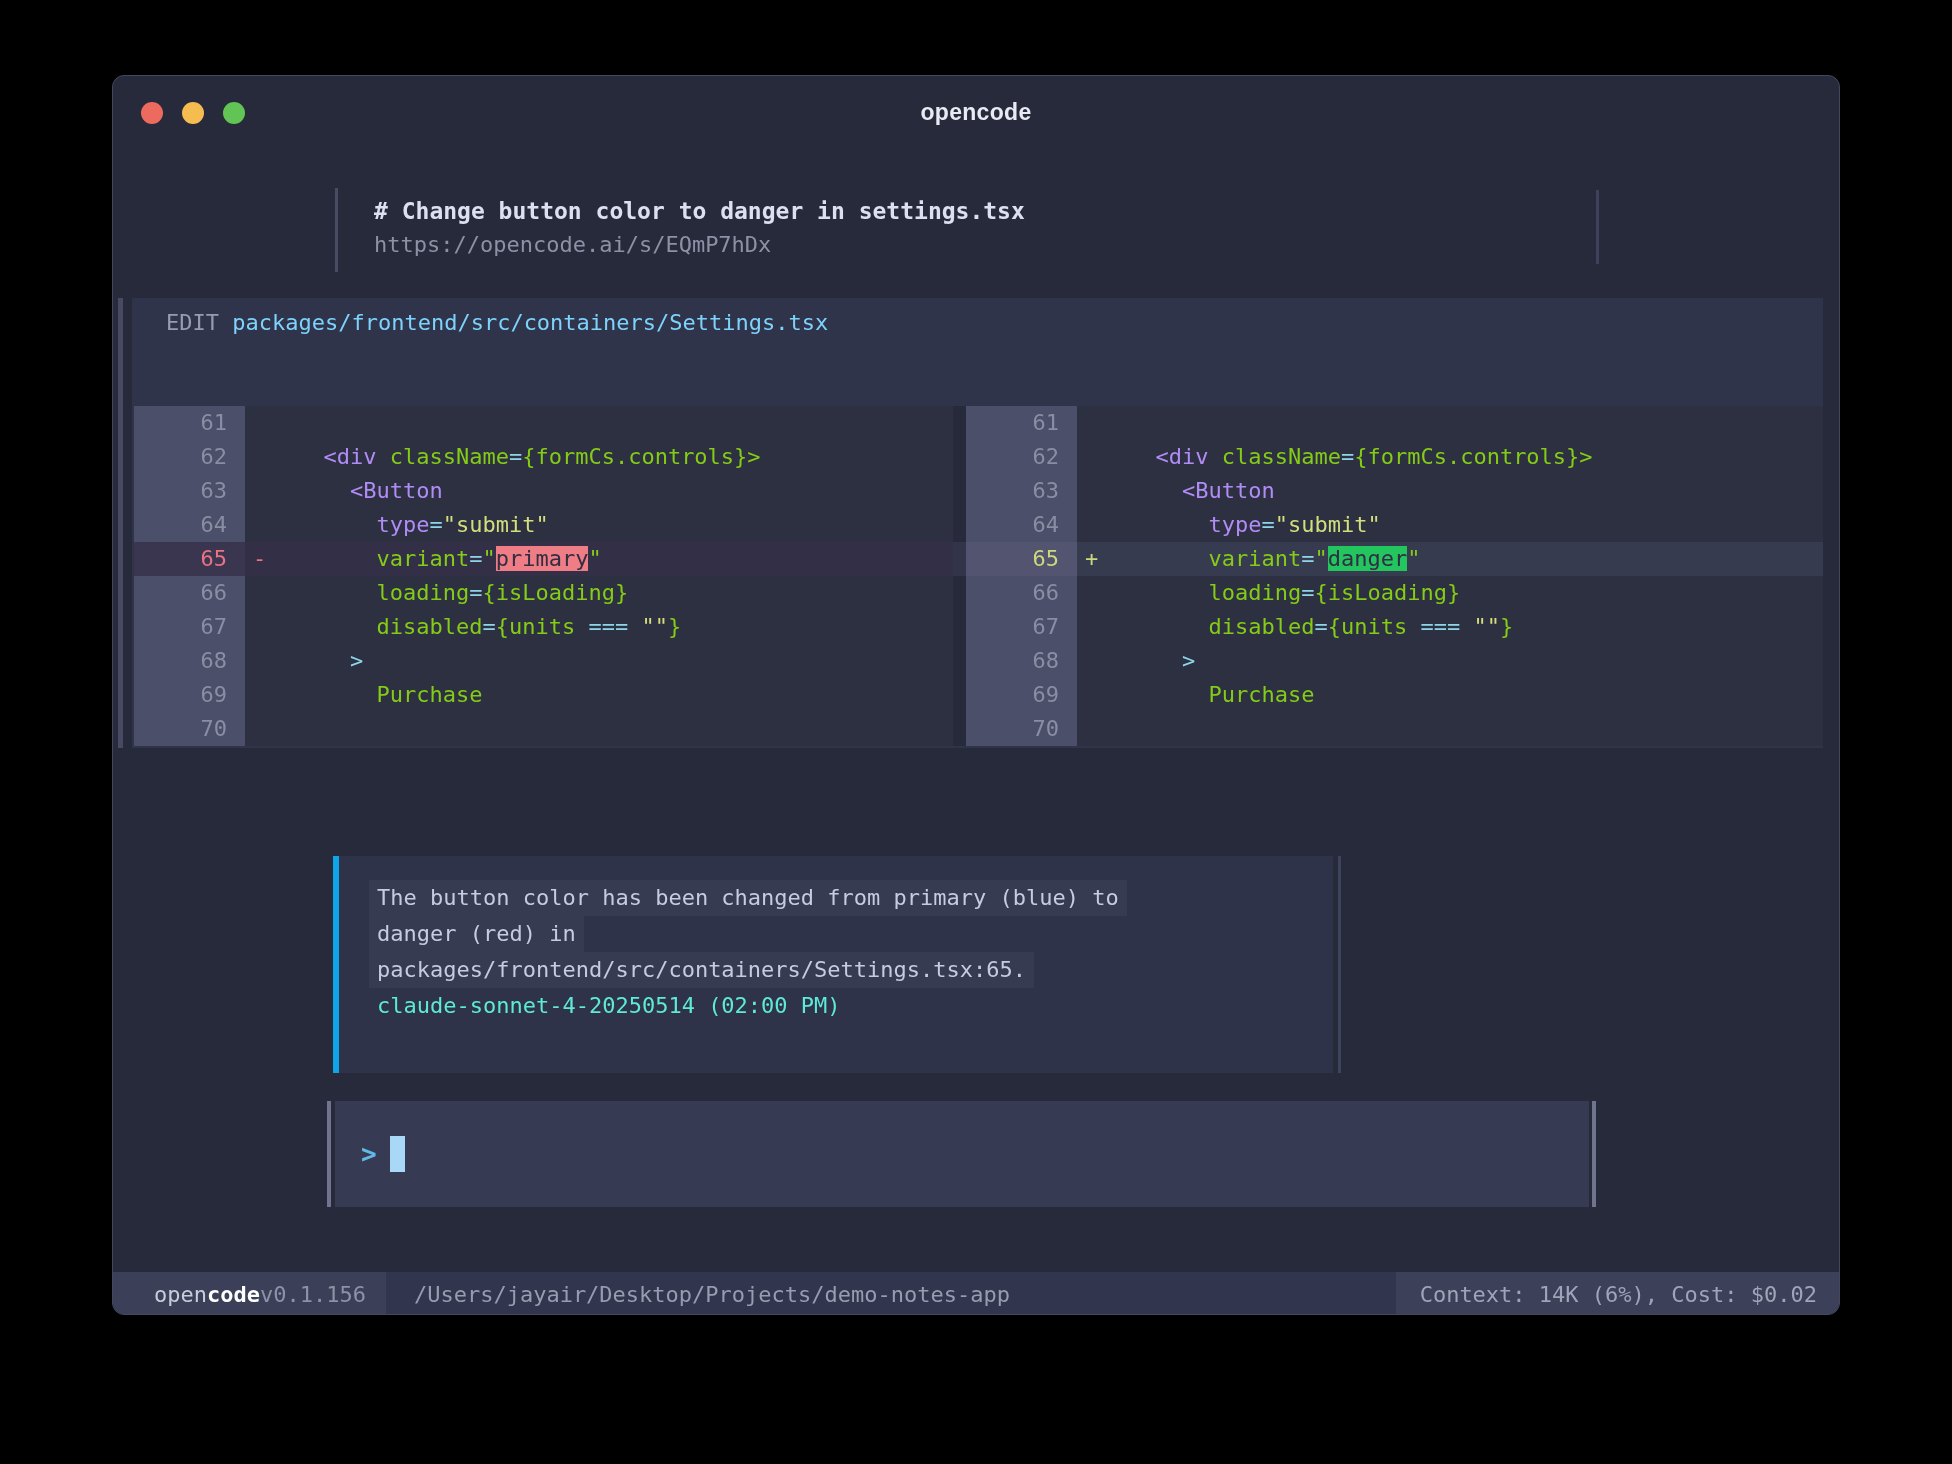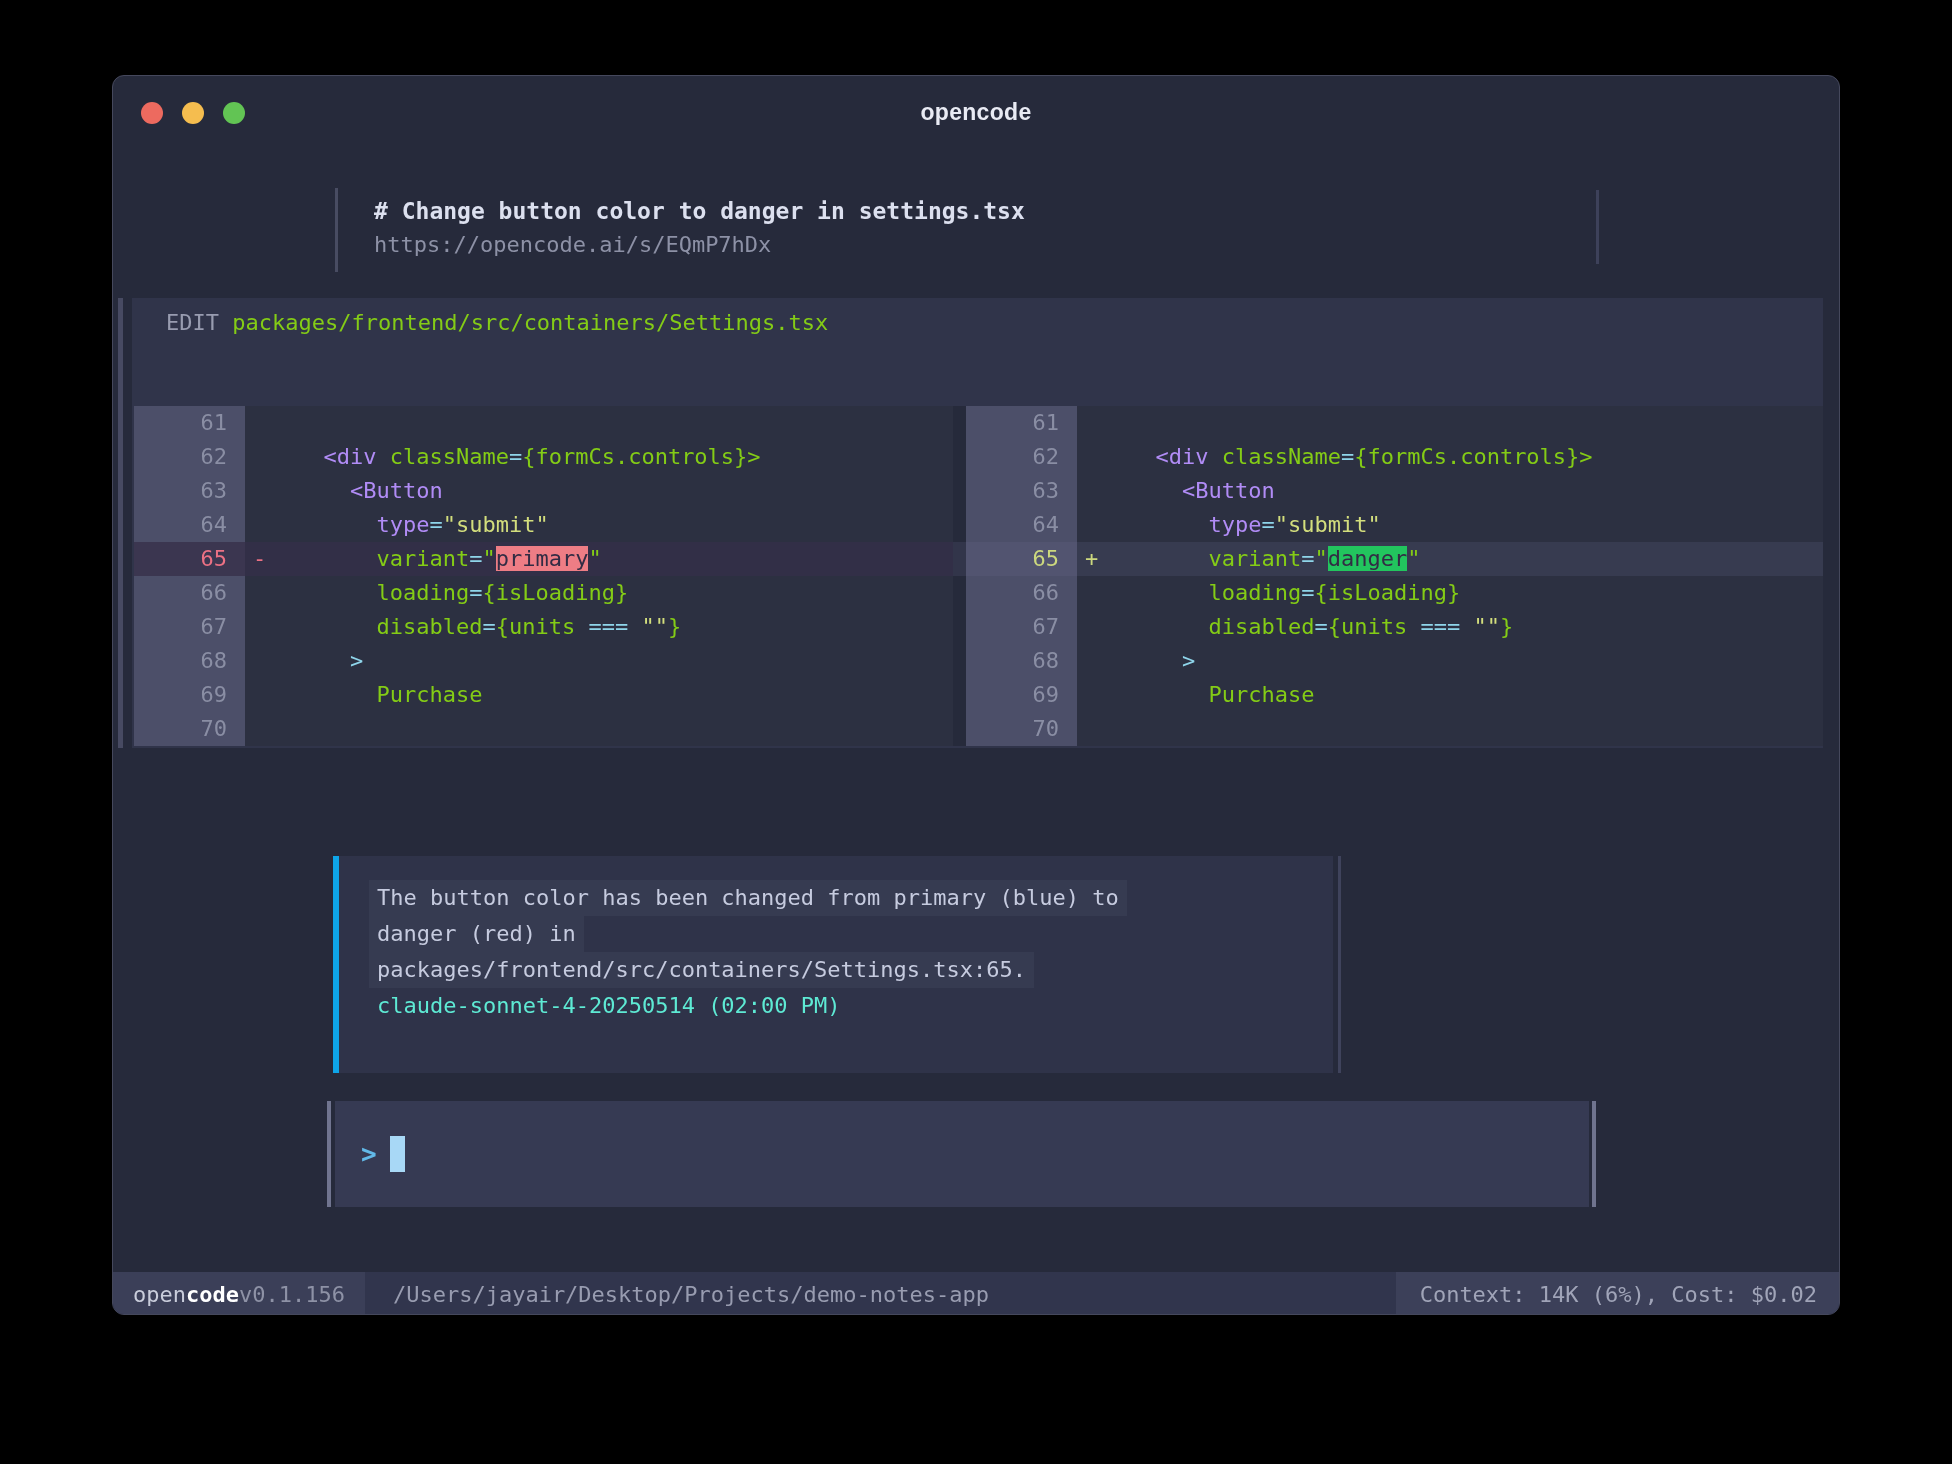--- a/index.html
+++ b/index.html
@@ -27,21 +27,21 @@
     position:absolute; left:222px; top:112px; width:1476px;
     border-left:3px solid #484c62; padding:6px 0 10px 36px;
   }
   .prompt-title { font-size:23px; font-weight:bold; color:#dce0ef; line-height:34px; }
   .prompt-url   { font-size:22px; color:#8d91a6; line-height:34px; }
   .prompt-right-border { position:absolute; left:1483px; top:114px; width:3px; height:74px; background:#3d415a; }
   
   .edit-scrollline { position:absolute; left:5px; top:222px; width:5px; height:450px; background:#474a62; }
   .edit-panel { position:absolute; left:19px; top:222px; width:1691px; height:450px; background:#30344a; }
   .edit-head { padding:8px 0 0 34px; font-size:22px; line-height:34px; white-space:pre; }
-  .edit-label { color:#989cb0; } .edit-path { color:#84cc16; }
+  .edit-label { color:#989cb0; } .edit-path { color:#7dd3fc; }
   
   .diff { position:absolute; left:2px; top:108px; width:1689px; }
   .drow { display:flex; height:34px; }
   .gut { width:111px; background:#4c4f69; color:#8a8ea4; font-size:22px; line-height:34px; text-align:right; padding-right:18px; flex:none; }
   .code { background:#2c3041; flex:none; overflow:hidden; }
   .code.l { width:708px; } .code.r { width:746px; }
   .gap { width:13px; background:#262a3b; flex:none; }
   .code pre { font-family:"DejaVu Sans Mono", monospace; font-size:22px; line-height:34px; white-space:pre; }
   .mk { display:inline-block; width:52px; padding-left:8px; }
   
@@ -79,21 +79,21 @@
   .hint-key { color:#b2b5c3; } .hint-act { color:#8e92a6; }
   .provider { color:#8e92a6; } .model { color:#ced2e2; }
   
   .statusbar {
     position:absolute; left:0; top:1196px; width:1728px; height:44px;
     background:#31354d; display:flex; align-items:stretch; font-size:22px;
     border-radius:0 0 12px 12px;
   }
   .chip { display:flex; align-items:center; }
   .chip.app { background:#3b3f58; padding:0 20px; border-radius:0 0 0 12px; }
-  .app-open { color:#c9cddb; } .app-code { color:#ffffff; font-weight:bold; } .app-ver { color:#8e92a6; }
+  .app-open { color:#c9cddb;margin-left:21px; } .app-code { color:#ffffff; font-weight:bold; } .app-ver { color:#8e92a6; }
   .cwd { display:flex; align-items:center; color:#989cb0; margin-left:28px; }
   .chip.ctx { margin-left:auto; background:#3c4059; padding:0 24px; color:#a0a4b8; border-radius:0 0 12px 0; }
 </style>
 </head>
 <body>
 
 <div id="window">
 
   <div class="titlebar">
     <div class="lights">

